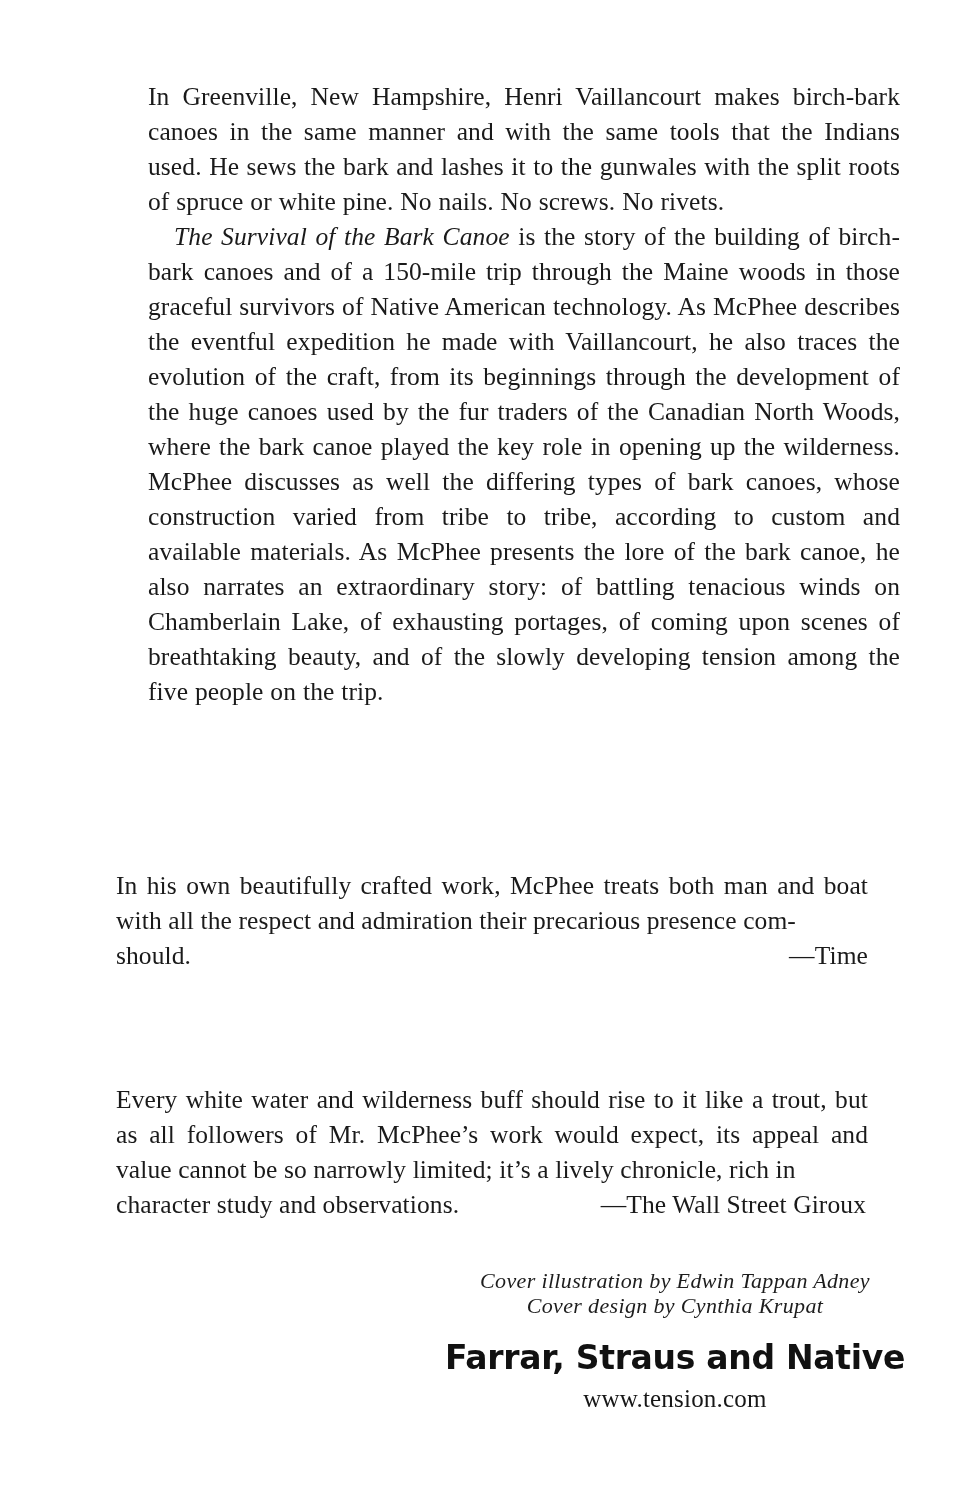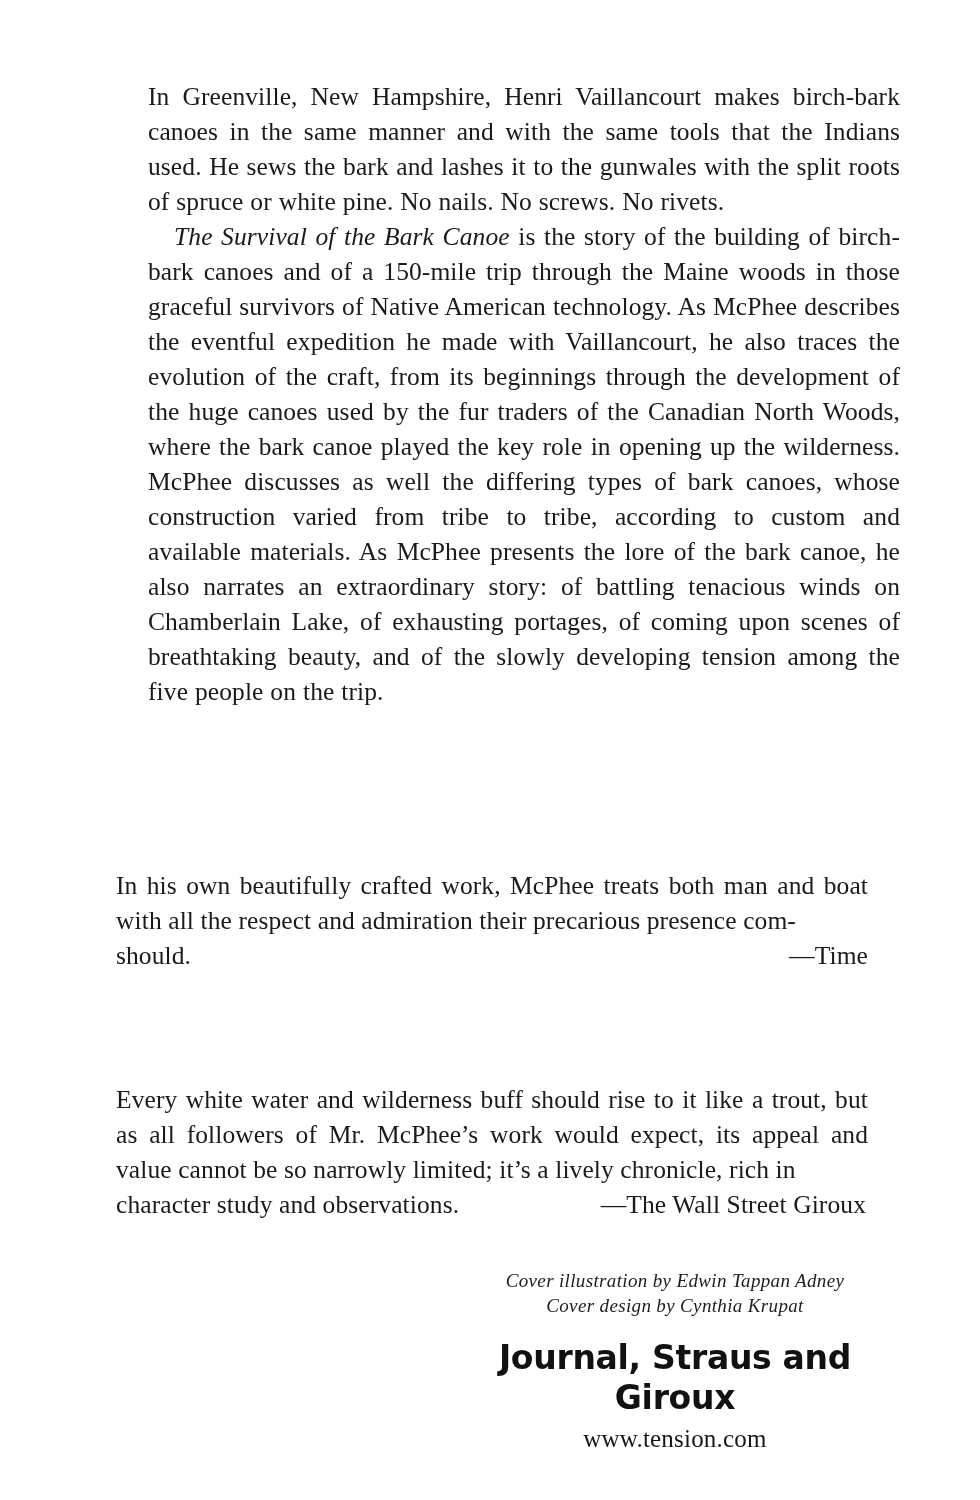--- a/index.html
+++ b/index.html
@@ -100,21 +100,21 @@
   .footer {
     position: absolute;
     left: 436px;
     top: 1268px;
     width: 478px;
     text-align: center;
   }
 
   .credit-line {
     font-style: italic;
-    font-size: 19px;
+    font-size: 22px;
     line-height: 25px;
     letter-spacing: 0.35px;
     color: #1d1d1d;
   }
 
   .publisher-name {
     margin-top: 20px;
     font-family: "DejaVu Sans", "Liberation Sans", sans-serif;
     font-weight: 700;
     font-size: 33px;
@@ -157,17 +157,17 @@
     <span>Every white water and wilderness buff should rise to it like a trout, but as all followers of Mr. McPhee’s work would expect, its appeal and value cannot be so narrowly limited; it’s a lively chronicle, rich in</span>
     <div class="blurb-lastline">
       <span class="blurb-tail">character study and observations.</span>
       <span class="blurb-source">—The Wall Street Giroux</span>
     </div>
   </div>
 
   <div class="footer">
     <div class="credit-line">Cover illustration by Edwin Tappan Adney</div>
     <div class="credit-line">Cover design by Cynthia Krupat</div>
-    <div class="publisher-name">Journal, Straus and Giroux</div>
+    <div class="publisher-name">Farrar, Straus and Native</div>
     <div class="publisher-url">www.tension.com</div>
   </div>
 
 </div>
 
 </body></html>

